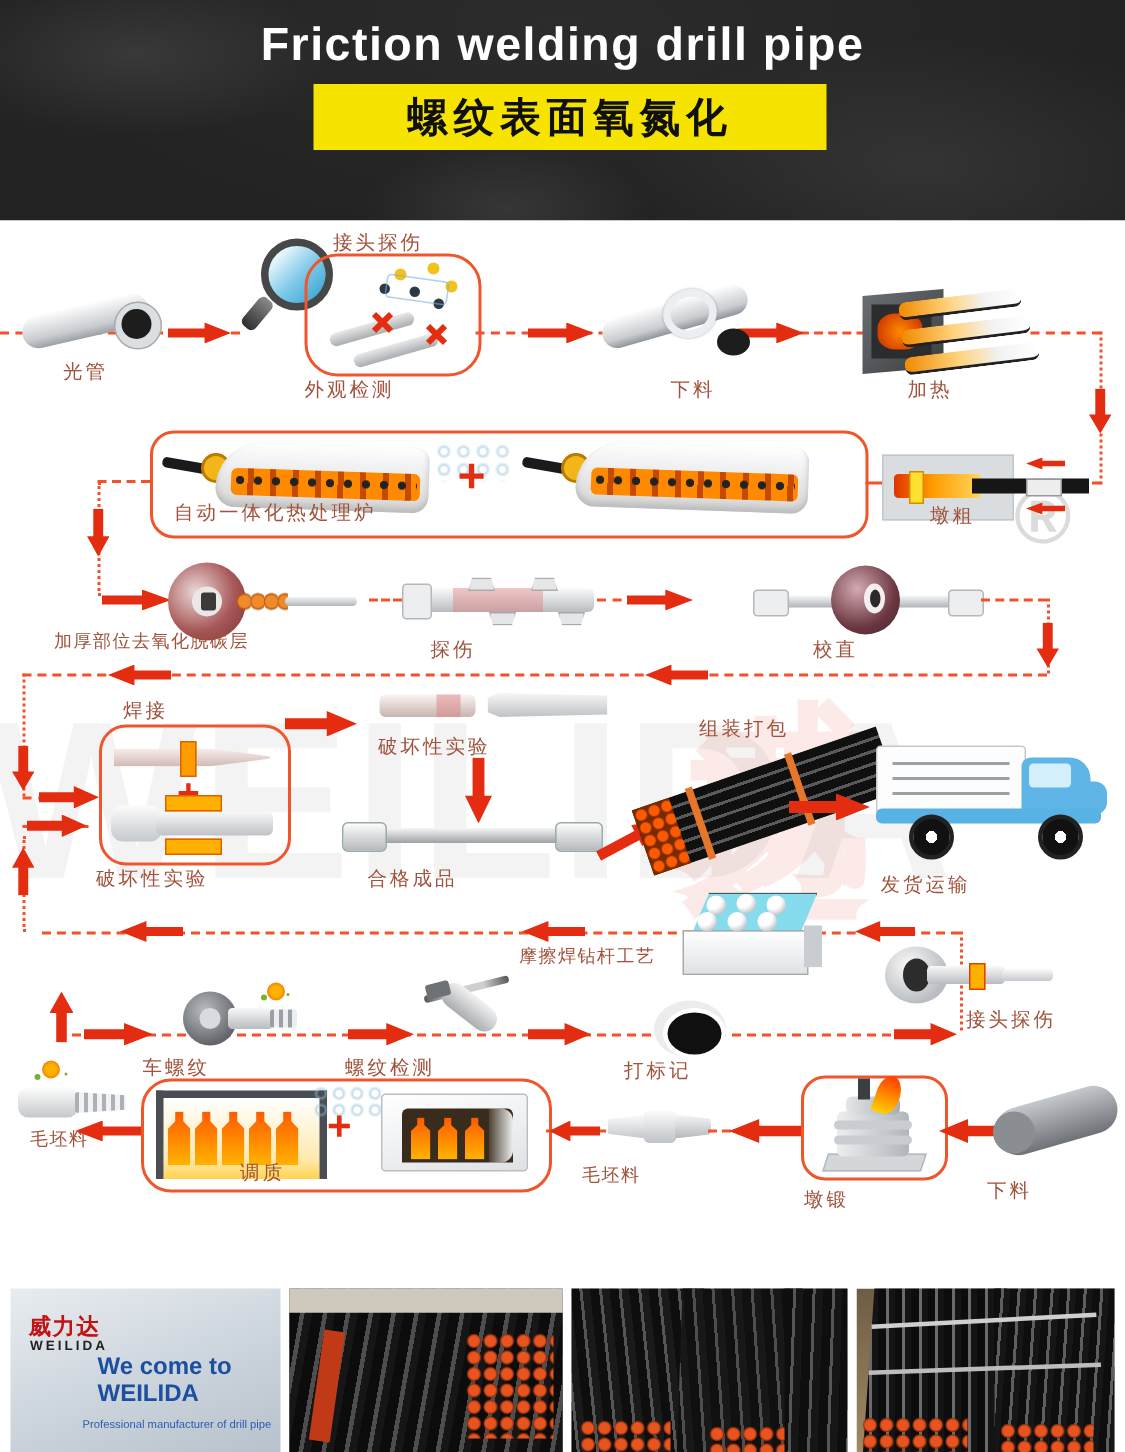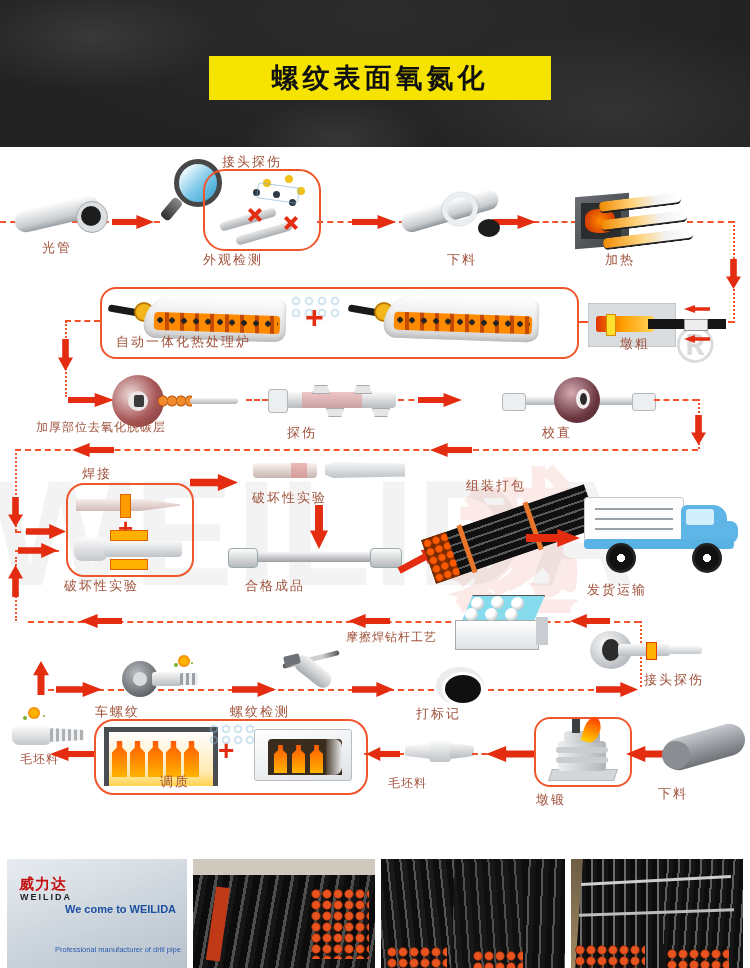--- a/index.html
+++ b/index.html
@@ -38,32 +38,33 @@
   .wm-r{position:absolute;left:676px;top:168px;font-size:52px;color:#9a9a9a;opacity:.35;font-weight:bold;}
   
   .photos{position:absolute;left:0;top:859px;width:750px;height:109px;display:flex;}
   .ph{height:109px;position:relative;overflow:hidden;}
   .ph.banner{width:180px;margin-left:7px;background:linear-gradient(160deg,#e8ecf0,#c9d2da 60%,#b8c2cc);}
   .ph.pipes{margin-left:6px;}
   .logo-zh{position:absolute;left:12px;top:16px;color:#c41212;font-size:15px;font-weight:bold;letter-spacing:1px;}
   .logo-en{position:absolute;left:13px;top:33px;color:#222;font-size:9px;font-weight:bold;letter-spacing:2px;}
   .bl1{position:absolute;left:48px;top:10px;color:#1c4fa0;font-size:21px;font-weight:bold;
        font-family:"DejaVu Serif",serif;font-style:italic;letter-spacing:1px;}
-  .bl2{position:absolute;left:58px;top:44px;color:#1c4fa0;font-size:11px;font-weight:bold;}
+  .bl2{position:absolute;left:58px;top:44px;color:#1c4fa0;font-size:16px;font-weight:bold;}
   .bl3{position:absolute;left:50px;top:64px;color:#1c55b0;font-size:15px;font-weight:bold;letter-spacing:3px;}
   .bl4{position:absolute;left:48px;top:86px;color:#2a5db0;font-size:7.5px;}
   .dots{position:absolute;background-image:radial-gradient(circle at 5px 5px,#e8541f 3.4px,#8a2b08 4.4px,transparent 5px);
         background-size:11px 11px;}
 </style>
 </head>
 <body>
 
 <div class="page">
 
   <div class="hdr">
+    <div class="hdr-title">Friction welding drill pipe</div>
     <div class="hdr-yellow">螺纹表面氧氮化</div>
   </div>
 
   <div class="flow">
 
     <div class="wm-en">WEILIDA</div>
     <div class="wm-cn">威力达</div>
     <div class="wm-r">®</div>
 
     <div class="dh" style="left:0;top:74px;width:160px"></div>

